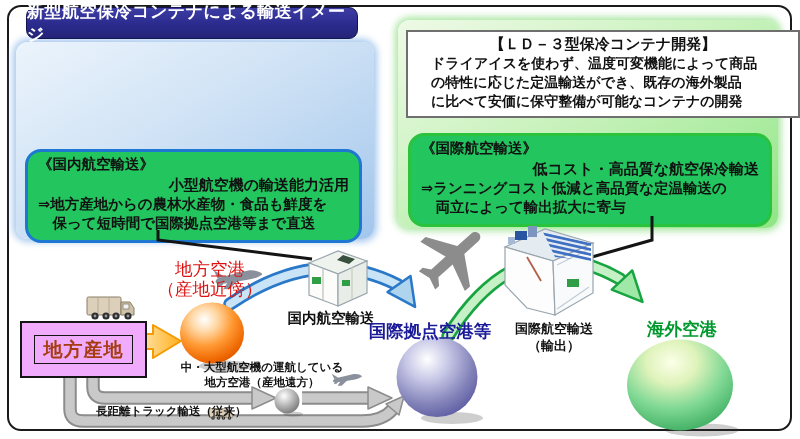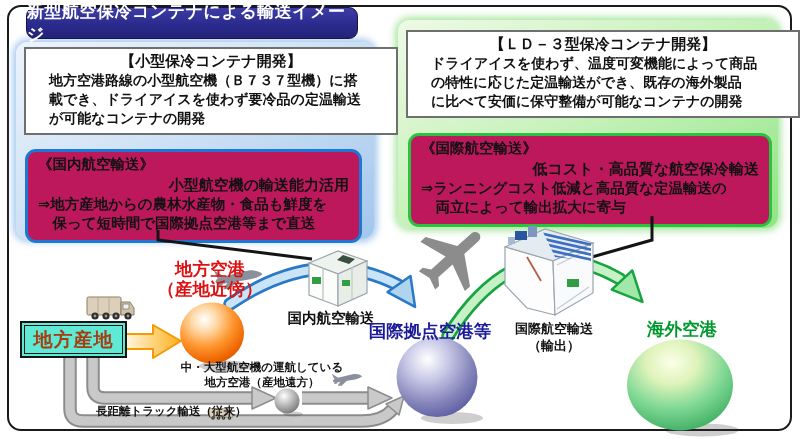--- a/index.html
+++ b/index.html
@@ -12,40 +12,40 @@
     box-shadow:0 0 7px 3px rgba(150,190,235,.85);}
   #panel-green{left:398px;top:20px;width:380px;height:208px;
     background:linear-gradient(150deg,#eefae6 0%,#c9f2bd 45%,#8fe585 100%);
     box-shadow:0 0 7px 3px rgba(150,225,140,.8);}
   .devbox{position:absolute;background:#fff;border:2px solid #6f6f6f;padding:2px 23px 5px;
     font-size:14px;font-weight:600;line-height:1.36;z-index:2;}
   #devbox-left{left:24px;top:47px;width:324px;}
   #devbox-right{left:406px;top:30px;width:344px;}
   .devbox .heading{text-align:center;font-weight:bold;font-size:15px;}
   .devbox .body{white-space:pre-line;}
-  .roundbox{position:absolute;background:#be185d;border-radius:11px;padding:3px 10px 6px;
+  .roundbox{position:absolute;background:#22c55e;border-radius:16px;padding:3px 10px 6px;
     font-size:14.5px;font-weight:600;line-height:1.35;z-index:2;}
   #roundbox-blue{left:25px;top:149px;width:311px;border:3px solid var(--panel-blue-edge,#1e78d2);}
   #roundbox-green{left:408px;top:133px;width:338px;border:3px solid var(--panel-green-edge,#2bc23e);}
   .roundbox .headline{font-weight:bold;font-size:15px;text-align:right;}
   .roundbox .detail{white-space:pre-line;}
   #art{position:absolute;left:0;top:0;width:800px;height:439px;z-index:3;}
   .flow-label{position:absolute;z-index:4;white-space:pre-line;}
-  #label-regional{left:136px;top:259px;width:148px;text-align:center;font-weight:bold;
+  #label-regional{left:136px;top:259px;width:148px;text-align:center;font-weight:normal;
     font-size:17.5px;line-height:1.15;color:var(--label-red,#dd1111);}
   #label-domestic{left:281px;top:309px;width:100px;text-align:center;font-size:14.5px;font-weight:600;}
   #label-hub{left:363px;top:319px;width:134px;text-align:center;font-weight:bold;font-size:17.5px;
     color:var(--label-blue,#1a1a99);}
   #label-intl-air{left:499px;top:321px;width:110px;text-align:center;font-size:13px;font-weight:600;line-height:1.28;}
   #label-overseas{left:637px;top:317px;width:90px;text-align:center;font-weight:bold;font-size:17.5px;
     color:var(--label-green,#00992e);}
   #label-legacy{left:96px;top:404px;font-size:11.5px;font-weight:600;}
   #label-far{left:174px;top:360px;width:176px;text-align:center;font-size:11.5px;font-weight:600;line-height:1.3;}
-  #origin-box{position:absolute;left:20px;top:321px;width:99px;height:29px;background:#5eead4;
-    border:2px solid #151515;padding:2px;z-index:4;}
+  #origin-box{position:absolute;left:20px;top:321px;width:99px;height:29px;background:#f0abfc;
+    border:2px solid #151515;padding:12px;z-index:4;}
   #origin-box .inner{width:100%;height:100%;border:1.5px solid #151515;box-sizing:border-box;
     display:flex;align-items:center;justify-content:center;
     color:var(--origin-text,#a63c12);font-weight:bold;font-size:19px;letter-spacing:1px;}
   .banner{position:absolute;left:26px;top:7px;width:332px;height:32px;z-index:5;
     background:linear-gradient(#3c3ca4,var(--banner-bg,#2b2b8e) 55%,#232378);
     border:1.5px solid #14144e;border-radius:9px;display:flex;align-items:center;justify-content:center;
     color:var(--banner-text,#fff);font-weight:bold;font-size:17px;letter-spacing:0.5px;box-sizing:border-box;}
   
   .connector{fill:none;stroke:#141414;stroke-width:3;}
   .tube-o{fill:none;stroke:#8c8c8c;stroke-width:13.5;}
@@ -61,26 +61,20 @@
 </style>
 </head>
 <body>
 
 <div class="stage">
   <div class="frame"></div>
 
   <div class="panel" id="panel-blue"></div>
   <div class="panel" id="panel-green"></div>
 
-  <div class="devbox" id="devbox-left">
-    <div class="heading">【小型保冷コンテナ開発】</div>
-    <div class="body">地方空港路線の小型航空機（Ｂ７３７型機）に搭
-載でき、ドライアイスを使わず要冷品の定温輸送
-が可能なコンテナの開発</div>
-  </div>
 
   <div class="devbox" id="devbox-right">
     <div class="heading">【ＬＤ－３型保冷コンテナ開発】</div>
     <div class="body">ドライアイスを使わず、温度可変機能によって商品
 の特性に応じた定温輸送ができ、既存の海外製品
 に比べて安価に保守整備が可能なコンテナの開発</div>
   </div>
 
   <div class="roundbox" id="roundbox-blue">
     <div class="tag">《国内航空輸送》</div>

